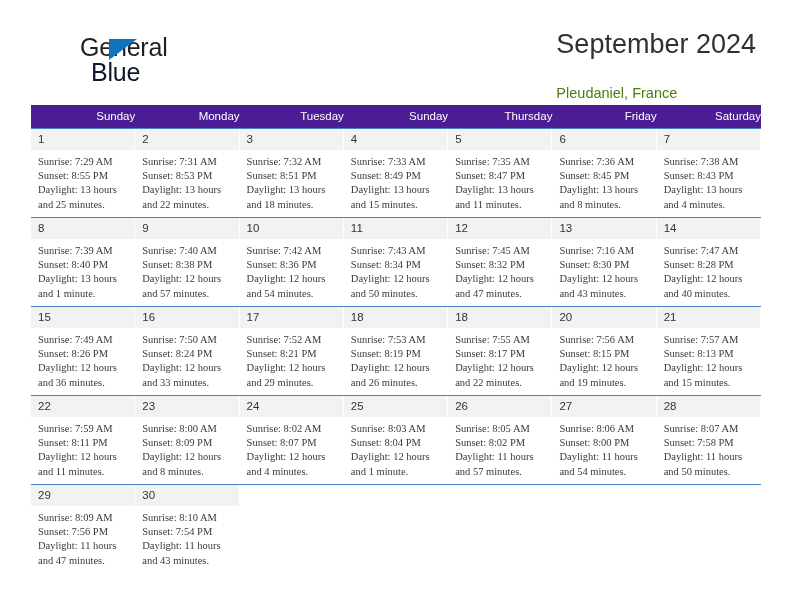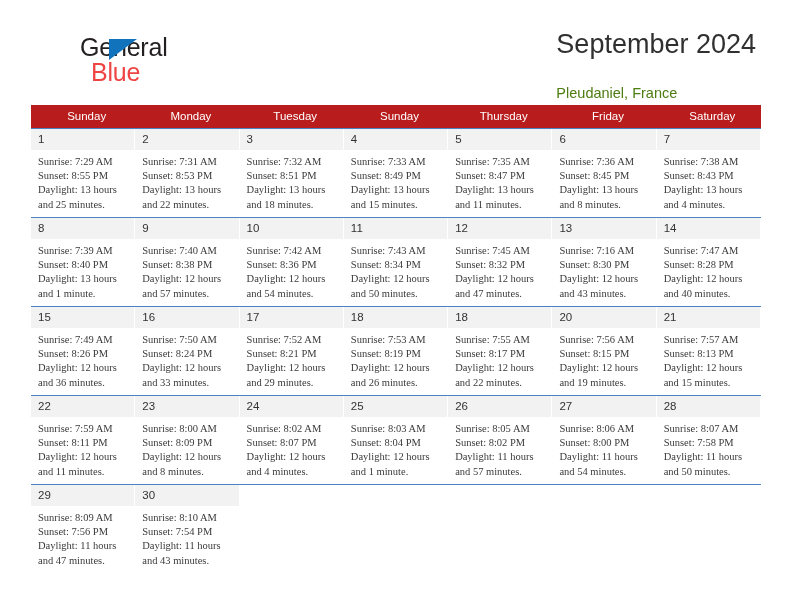--- a/index.html
+++ b/index.html
@@ -55,21 +55,21 @@
     border-left: 28px solid #1273bd;
     border-top: 0 solid transparent;
     border-bottom: 21px solid transparent;
   }
   .logo-blue {
     position: absolute;
     left: 58px;
     top: 25px;
     font-size: 25px;
     letter-spacing: -0.2px;
-    color: #ef4444;
+    color: #0f172a;
   }
 
   .title-block {
     position: absolute;
     right: 36px;
     top: 28px;
     text-align: left;
   }
   .cal-title {
     font-size: 27px;
@@ -88,25 +88,25 @@
   
   .calendar {
     position: absolute;
     left: 31px;
     top: 105px;
     width: 730px;
     border-collapse: collapse;
     table-layout: fixed;
   }
   .calendar th {
-    background: #b91c1c;
+    background: #4c1d95;
     color: #ffffff;
     font-size: 11.5px;
     font-weight: normal;
-    text-align: center;
+    text-align: right;
     padding: 5px 0 6px 7px;
     height: 11px;
     border: none;
   }
   .calendar td {
     vertical-align: top;
     padding: 0;
     border: none;
     width: 104.28px;
     background: #ffffff;

